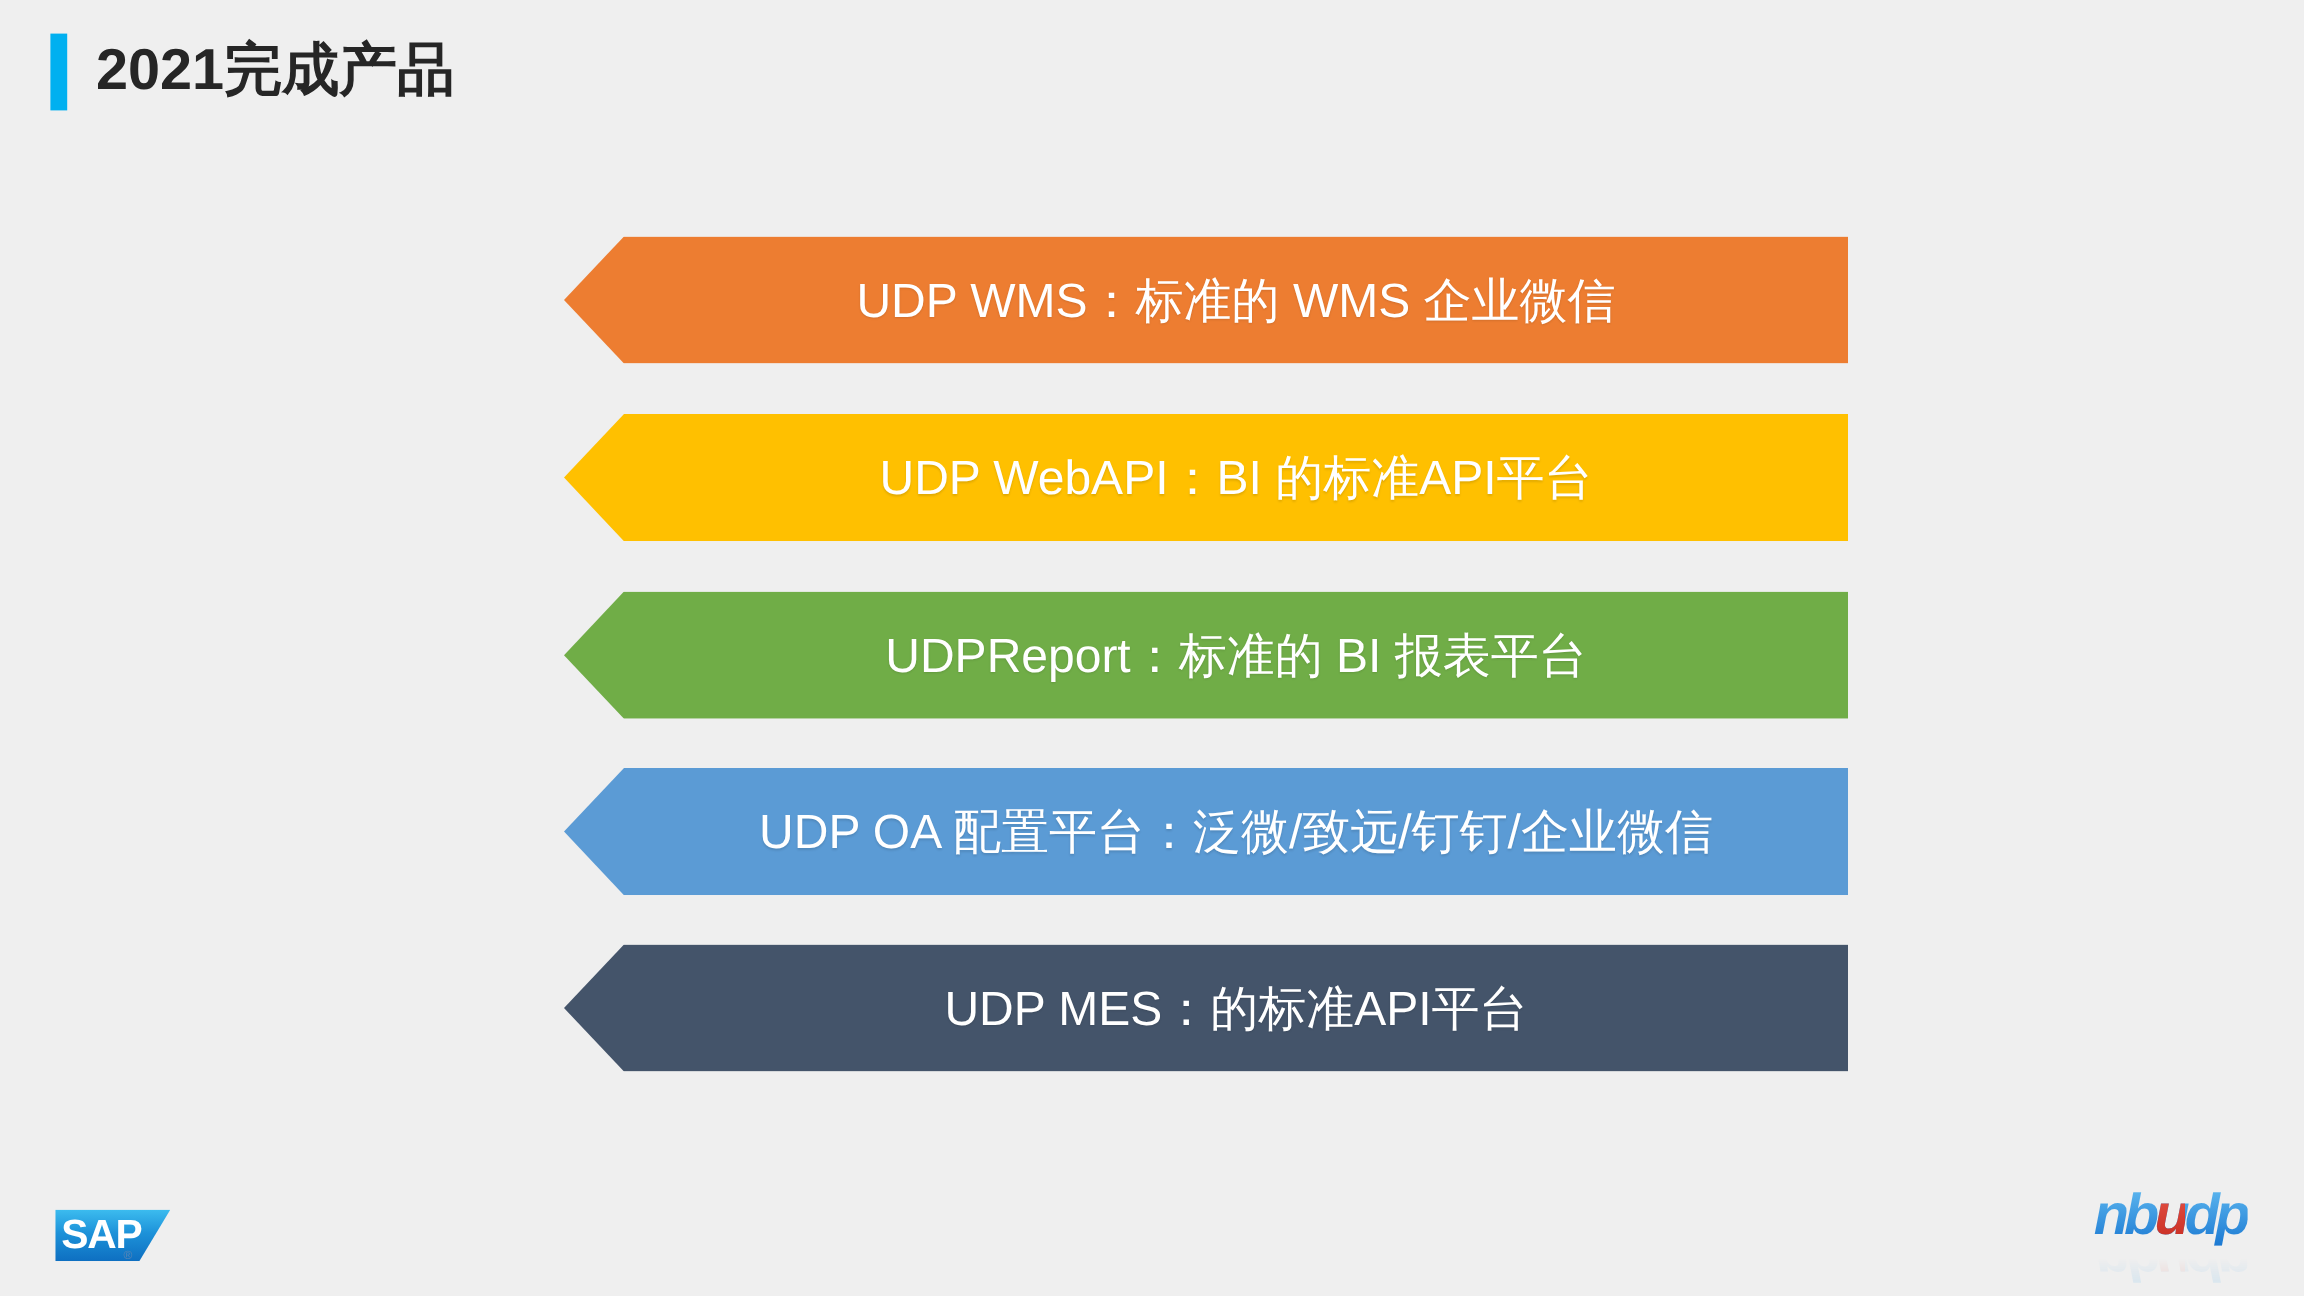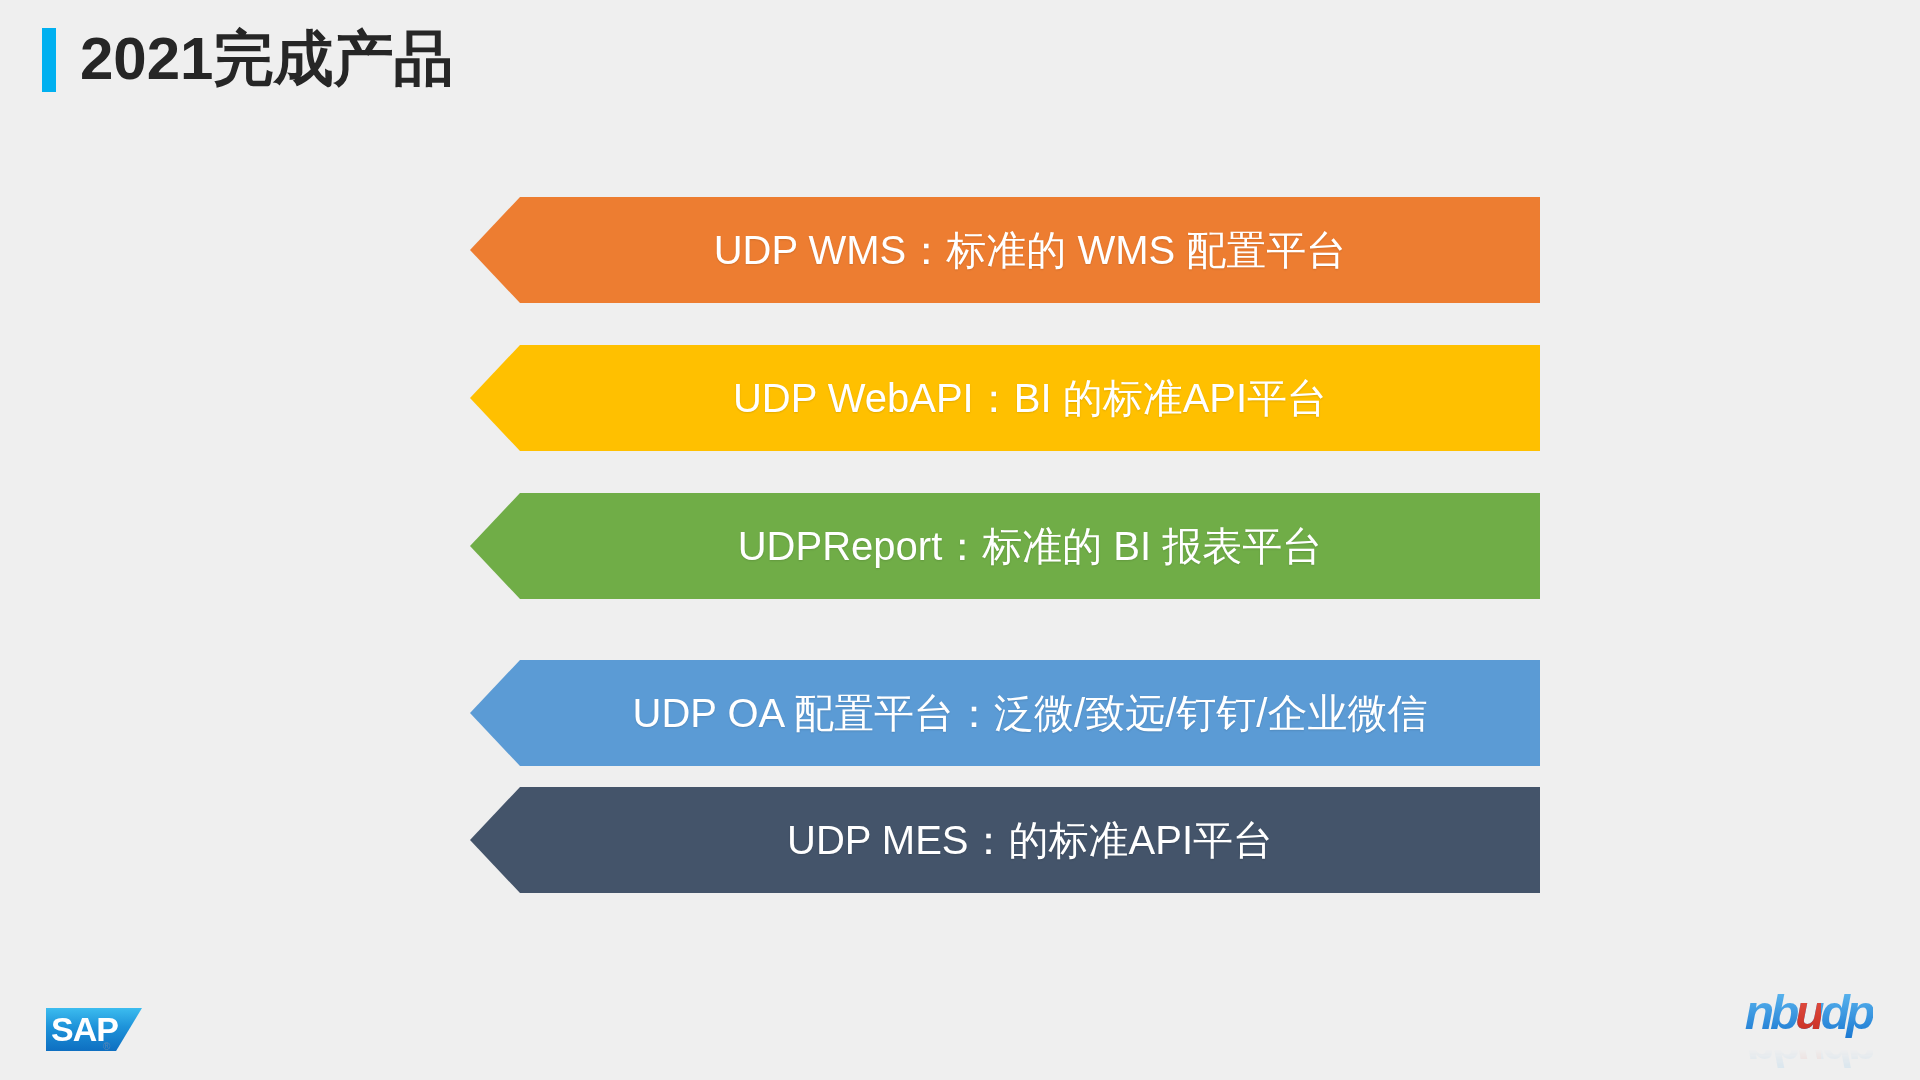--- a/index.html
+++ b/index.html
@@ -19,21 +19,21 @@
   .title-accent {
     position: absolute;
     left: 42px; top: 28px;
     width: 14px; height: 64px;
   }
   .page-title {
     position: absolute;
     left: 80px; top: 22px;
     height: 74px;
     line-height: 74px;
-    font-size: 60px;
+    font-size: 48px;
     font-weight: bold;
     color: #262626;
     letter-spacing: 0px;
     white-space: nowrap;
   }
 
   
   .banner {
     position: absolute;
     left: 470px;
@@ -48,21 +48,21 @@
   .banner .banner-label {
     color: #ffffff;
     font-size: 40px;
     font-weight: 400;
     white-space: nowrap;
     text-shadow: 0 1px 2px rgba(0,0,0,0.12);
   }
   .banner.b0 { top: 197px; }
   .banner.b1 { top: 345px; }
   .banner.b2 { top: 493px; }
-  .banner.b3 { top: 660px; }
+  .banner.b3 { top: 640px; }
   .banner.b4 { top: 787px; }
 
   
   .sap-logo {
     position: absolute;
     left: 46px; top: 1008px;
     width: 96px; height: 43px;
   }
   .sap-shape {
     position: absolute;
@@ -127,21 +127,21 @@
 <body>
 
 <div class="slide" style="background-color: rgb(239, 239, 239);">
 
   <span class="title-accent" style="background-color: rgb(0, 176, 240);"></span>
   <h1 class="page-title">2021完成产品</h1>
 
   <div>
 
     <div class="banner b0" style="background-color: rgb(237, 125, 49);">
-      <span class="banner-label">UDP WMS：标准的 WMS 配置平台</span>
+      <span class="banner-label">UDP WMS：标准的 WMS 企业微信</span>
     </div>
 
     <div class="banner b1" style="background-color: rgb(255, 192, 0);">
       <span class="banner-label">UDP WebAPI：BI 的标准API平台</span>
     </div>
 
     <div class="banner b2" style="background-color: rgb(112, 173, 71);">
       <span class="banner-label">UDPReport：标准的 BI 报表平台</span>
     </div>
 

